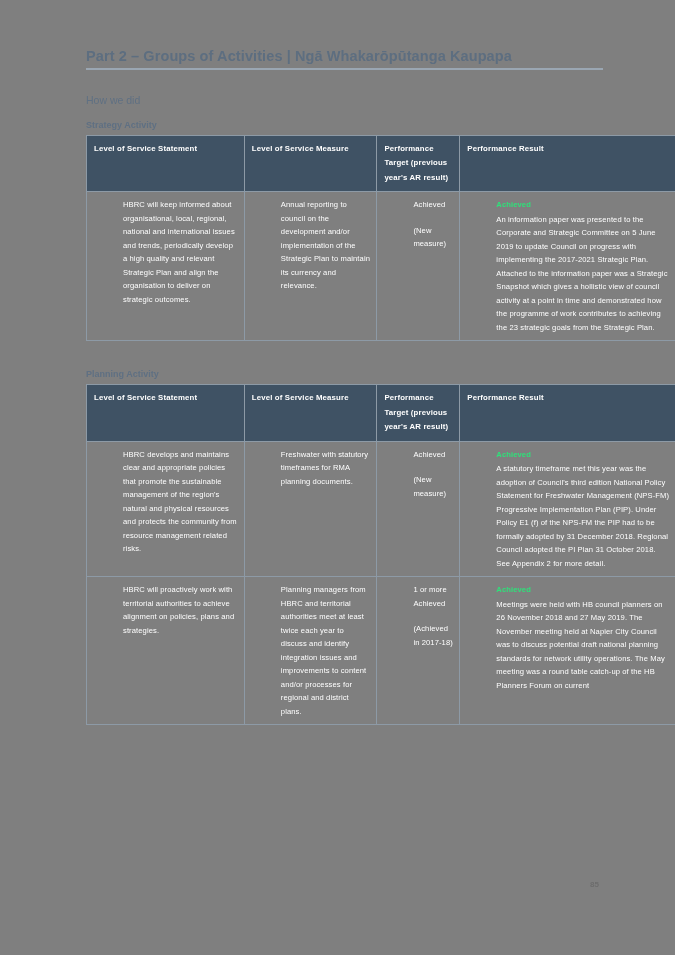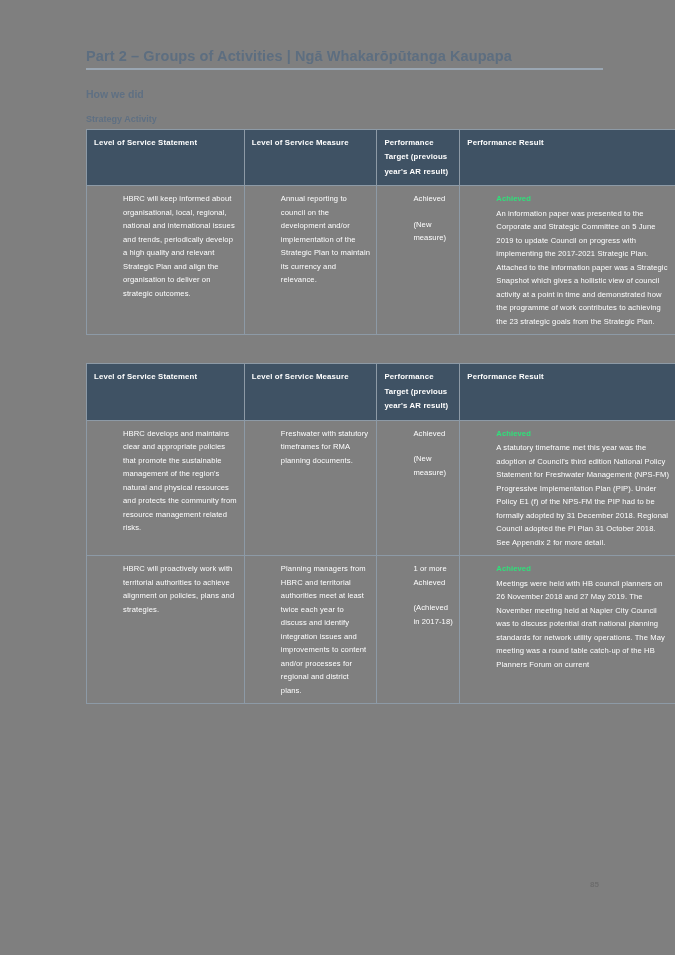--- a/index.html
+++ b/index.html
@@ -39,23 +39,23 @@
     margin: 12px 0 0 0;
   }
   .rule {
     height: 2px;
     background: #9aa6b2;
     margin: 4px 0 6px 0;
     width: 517px;
   }
   .sub-head {
     font-size: 10.5px;
-    font-weight: bold;
+    font-weight: normal;
     color: #5f7083;
-    margin: 18px 0 14px 0;
+    margin: 24px 0 14px 0;
   }
   .activity-label {
     font-size: 9px;
     font-weight: bold;
     color: #5f7083;
     margin: 0 0 5px 0;
   }
   table.lostable {
     border-collapse: collapse;
     width: 591px;
@@ -140,20 +140,21 @@
           <span>(New measure)</span>
         </td>
         <td>
           <span class="status">Achieved</span>
           <span>An information paper was presented to the Corporate and Strategic Committee on 5 June 2019 to update Council on progress with implementing the 2017-2021 Strategic Plan. Attached to the information paper was a Strategic Snapshot which gives a hollistic view of council activity at a point in time and demonstrated how the programme of work contributes to achieving the 23 strategic goals from the Strategic Plan.</span>
         </td>
       </tr>
     </tbody>
   </table>
 
+  <div class="activity-label">Planning Activity</div>
   <table class="lostable">
     <colgroup>
       <col class="col1">
         <col class="col2">
         <col class="col3">
         <col class="col4">
     </colgroup>
     <thead>
       <tr>
         <th>Level of Service Statement</th>

